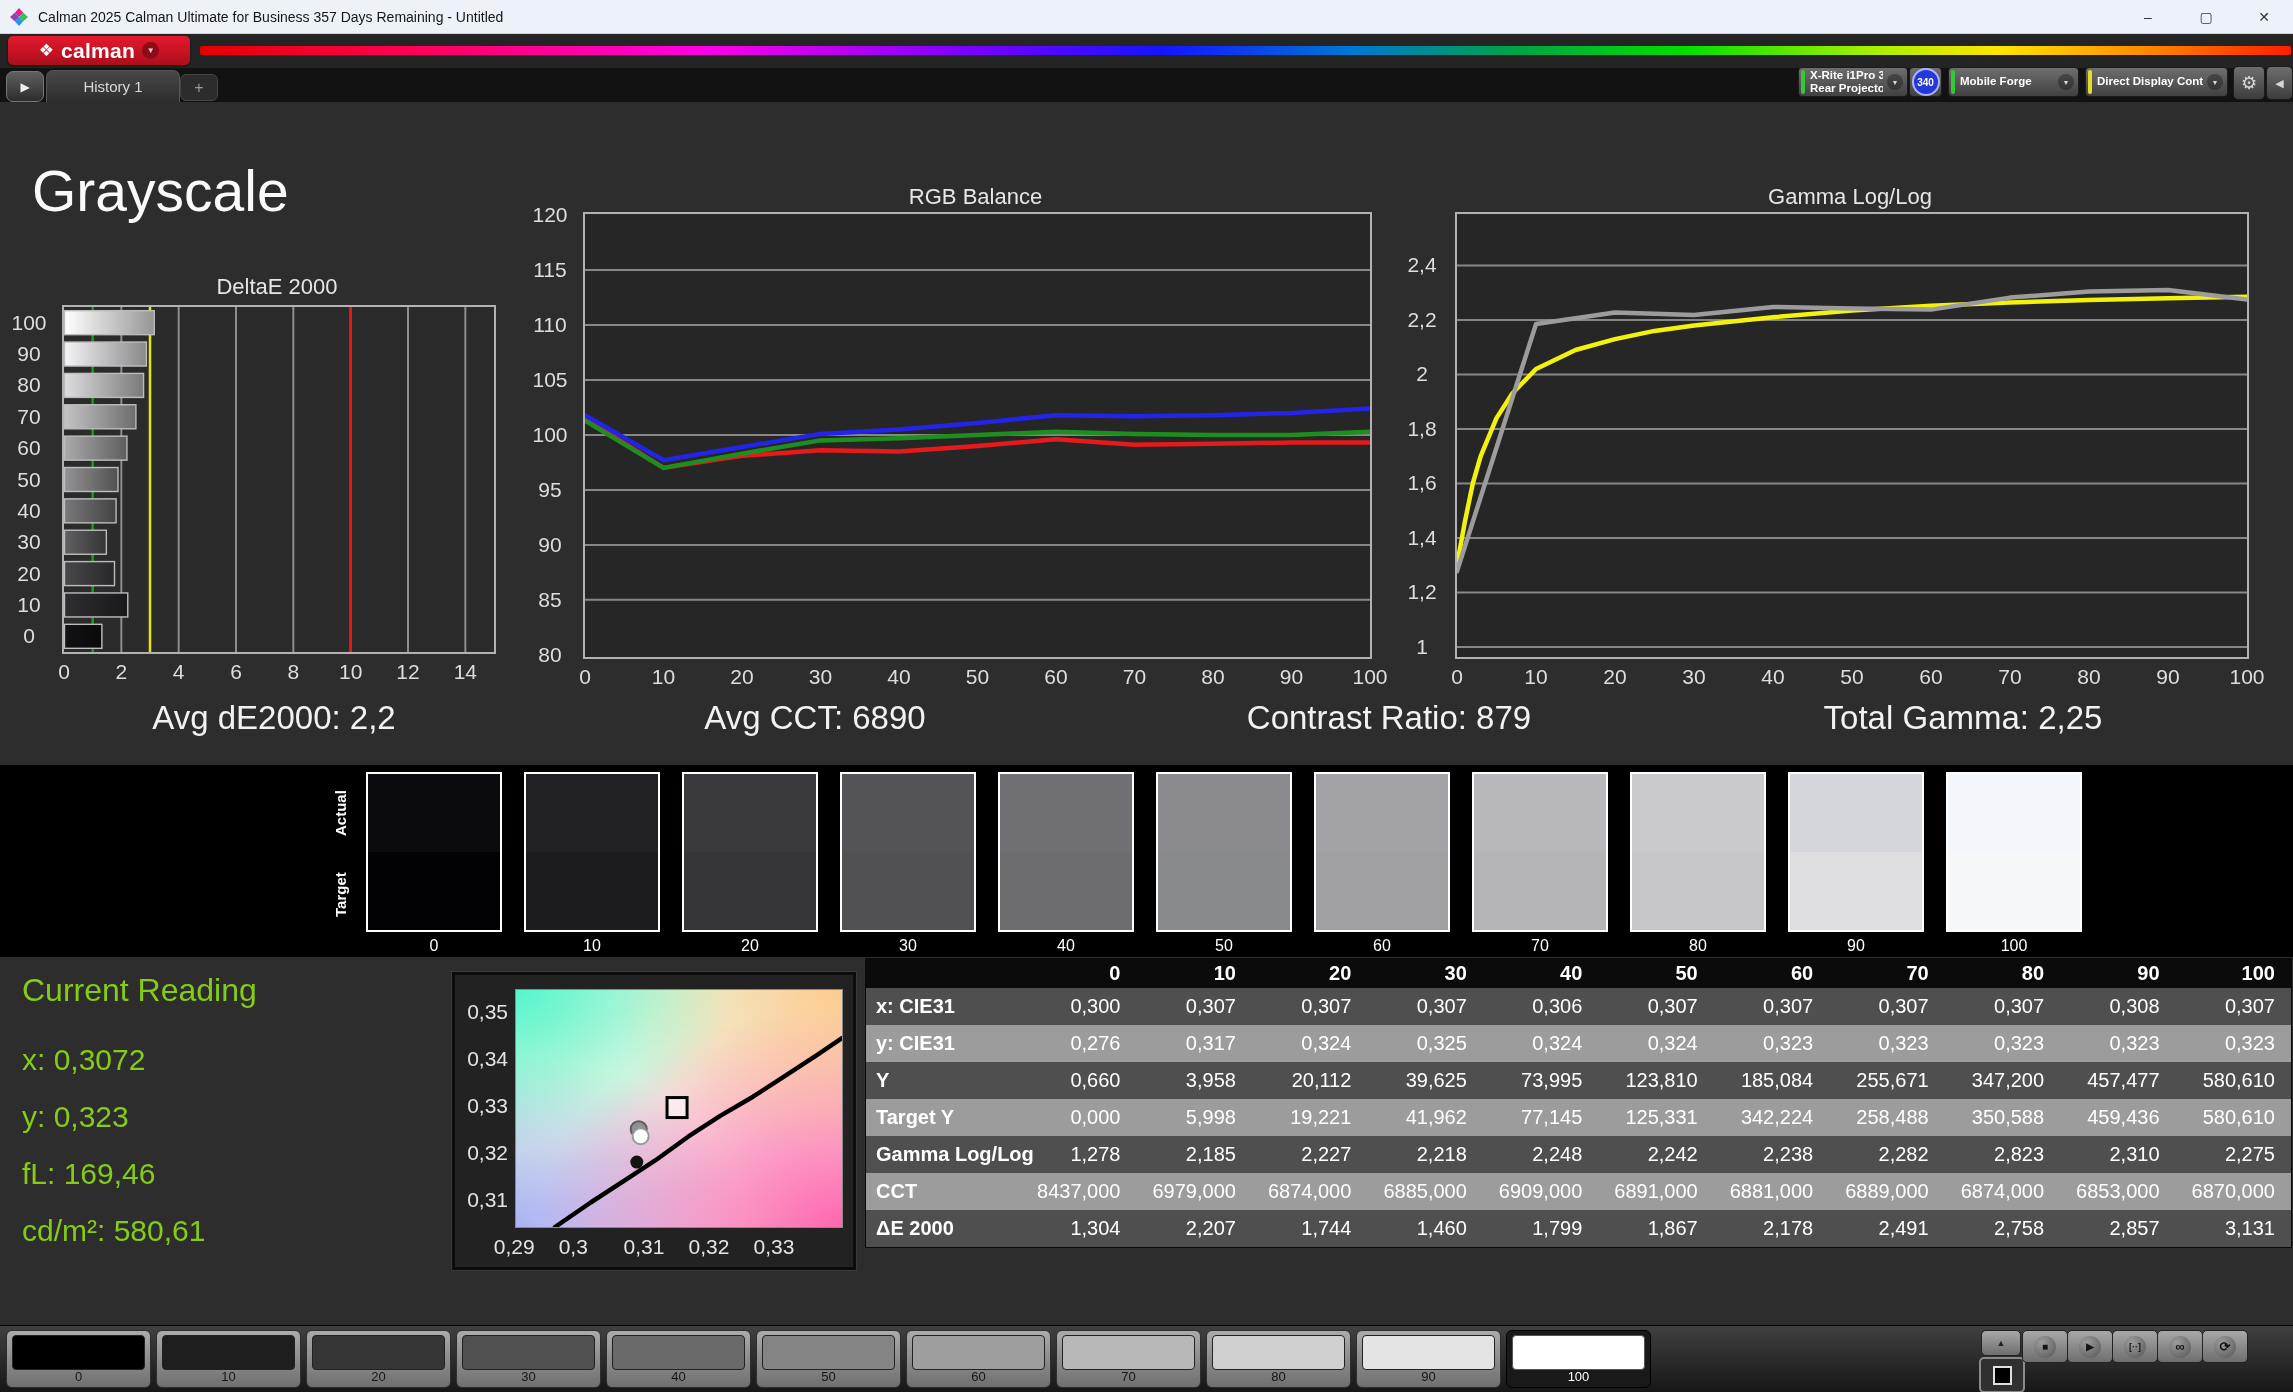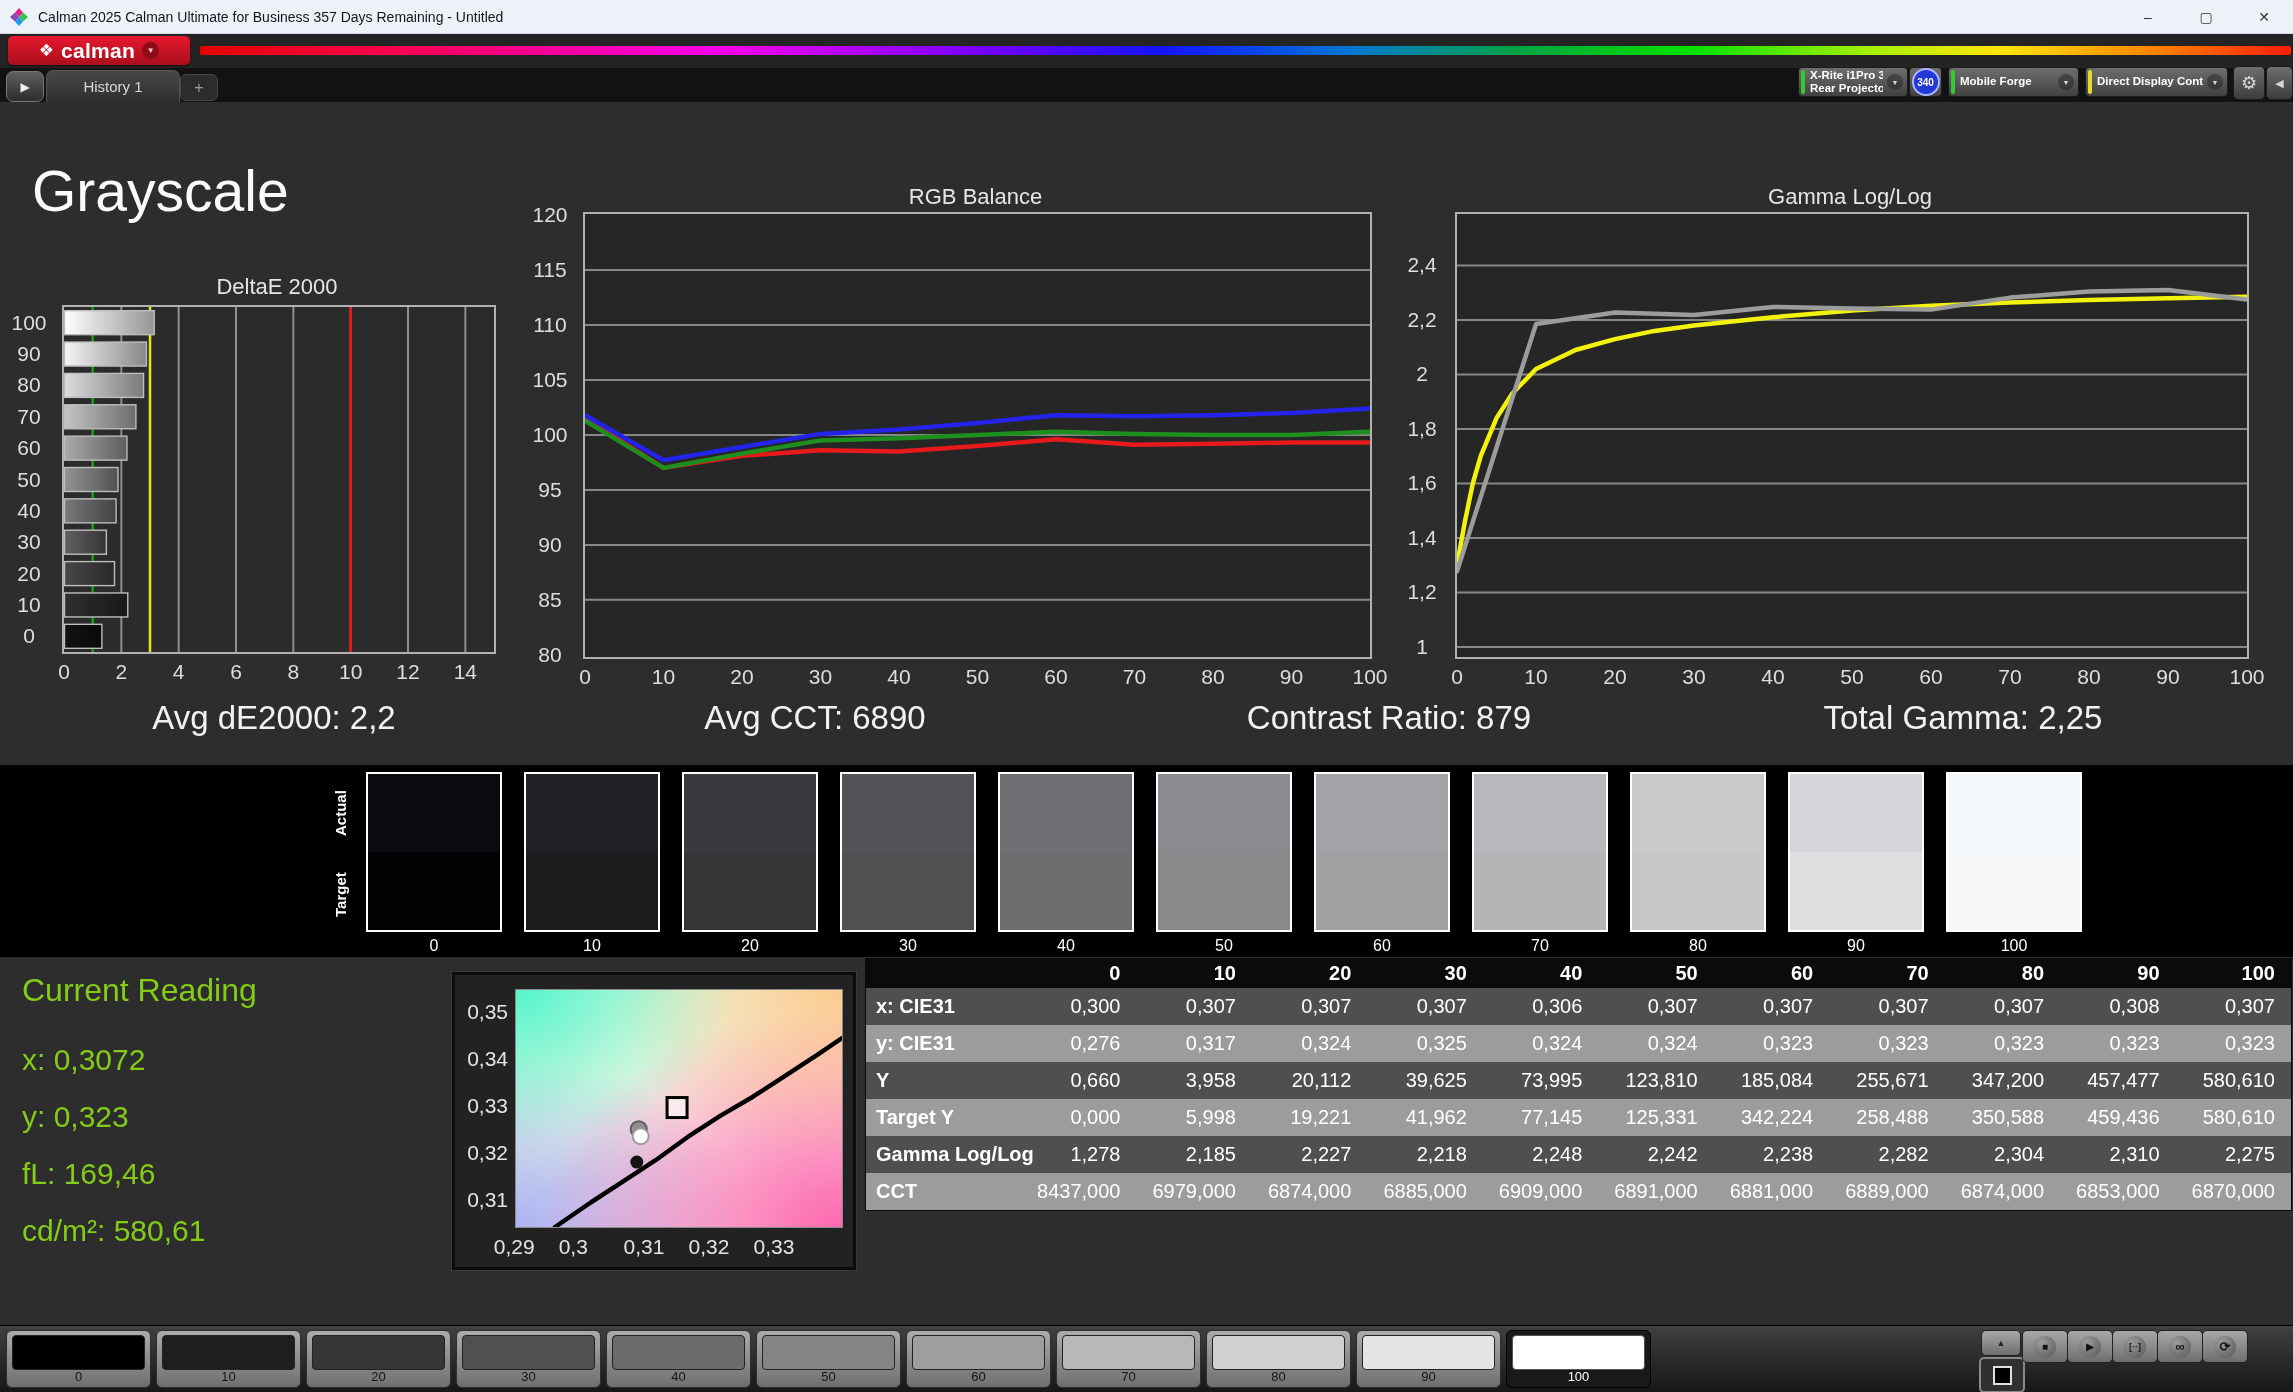--- a/index.html
+++ b/index.html
@@ -500,38 +500,52 @@
     <div class="trow dark">
       <div class="tlabel">Gamma Log/Log</div>
       <div class="tcell">1,278</div>
       <div class="tcell">2,185</div>
       <div class="tcell">2,227</div>
       <div class="tcell">2,218</div>
       <div class="tcell">2,248</div>
       <div class="tcell">2,242</div>
       <div class="tcell">2,238</div>
       <div class="tcell">2,282</div>
-      <div class="tcell">2,304</div>
+      <div class="tcell">2,823</div>
       <div class="tcell">2,310</div>
       <div class="tcell">2,275</div>
     </div>
     <div class="trow light">
       <div class="tlabel">CCT</div>
       <div class="tcell">8437,000</div>
       <div class="tcell">6979,000</div>
       <div class="tcell">6874,000</div>
       <div class="tcell">6885,000</div>
       <div class="tcell">6909,000</div>
       <div class="tcell">6891,000</div>
       <div class="tcell">6881,000</div>
       <div class="tcell">6889,000</div>
       <div class="tcell">6874,000</div>
       <div class="tcell">6853,000</div>
       <div class="tcell">6870,000</div>
     </div>
+    <div class="trow dark">
+      <div class="tlabel">ΔE 2000</div>
+      <div class="tcell">1,304</div>
+      <div class="tcell">2,207</div>
+      <div class="tcell">1,744</div>
+      <div class="tcell">1,460</div>
+      <div class="tcell">1,799</div>
+      <div class="tcell">1,867</div>
+      <div class="tcell">2,178</div>
+      <div class="tcell">2,491</div>
+      <div class="tcell">2,758</div>
+      <div class="tcell">2,857</div>
+      <div class="tcell">3,131</div>
+    </div>
   </div>
 
 <div class="bottombar" id="bottombar">
   <div class="tp-small" style="left:1981px;top:4px;width:38px;height:24px;">
     <span style="font-size:9px;color:#222;">▲</span>
   </div>
   <div class="tp-small" style="left:1979px;top:31px;width:42px;height:32px;background:#303030;border:2px solid #8a8a8a;">
     <div class="pattern-inner"></div>
   </div>
   <div class="tp-small" style="left:2022px;top:4px;width:44px;height:31px;">

